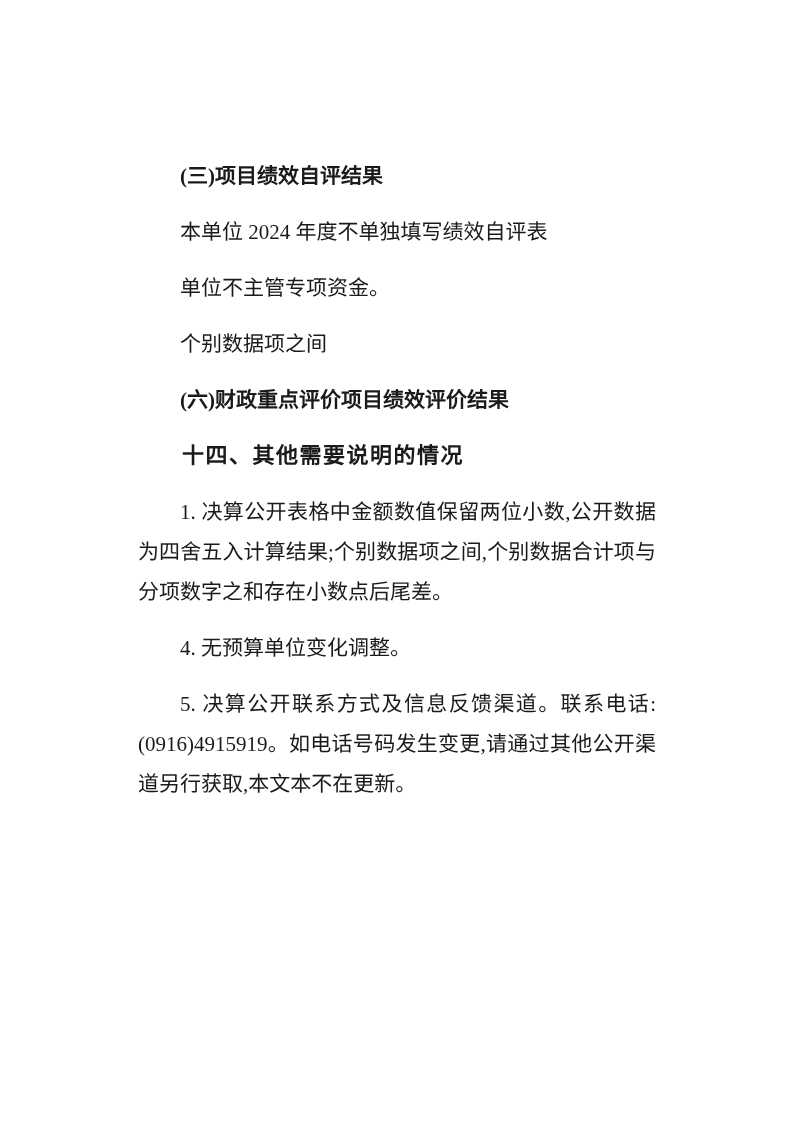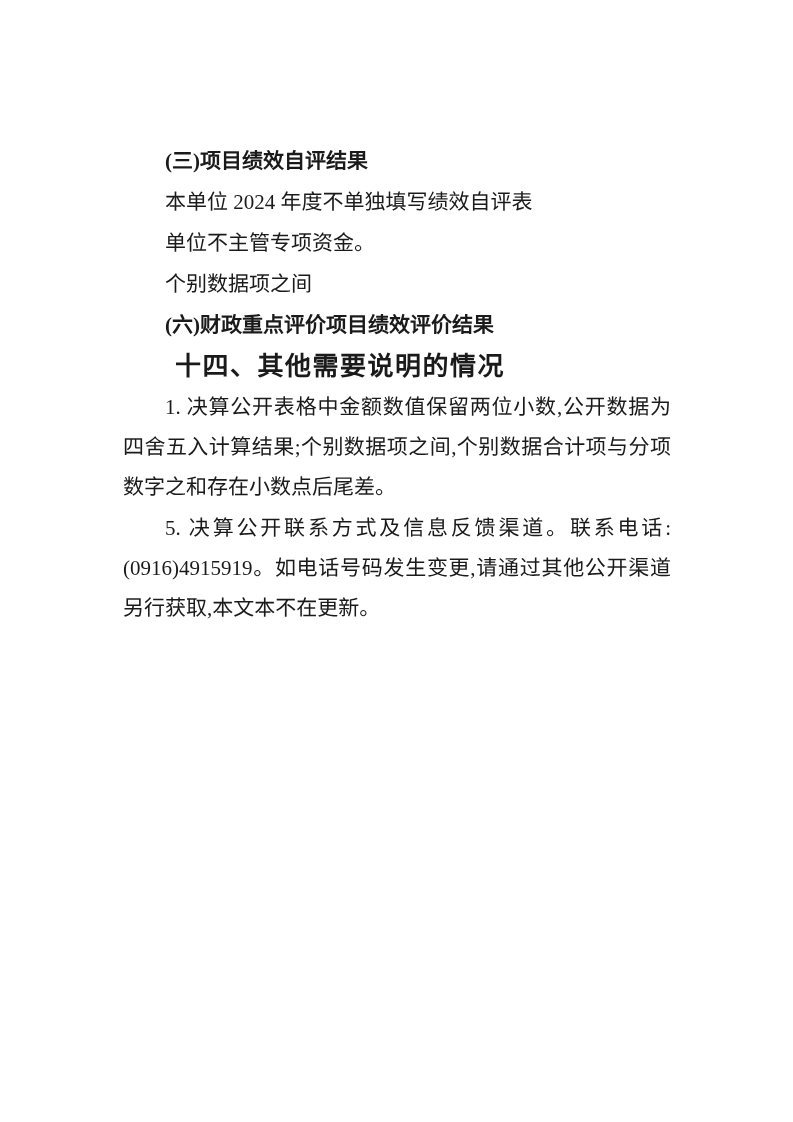--- a/index.html
+++ b/index.html
@@ -16,53 +16,54 @@
   }
 
   .content {
     position: absolute;
     top: 140px;
     left: 122px;
     width: 550px;
   }
 
   .content p {
-    margin: 1px;
+    margin: 16px;
     padding: 0;
     font-size: 21px;
     line-height: 40px;
     color: var(--text-color, #1a1a1a);
     text-align: justify;
     text-indent: 2em;
     word-break: normal;
     overflow-wrap: normal;
     font-family: "Liberation Serif", "DejaVu Serif", serif;
   }
 
   
   .content p.sub_heading {
     font-weight: bold;
   }
 
   
   .content p.section_heading {
     font-family: "Liberation Sans", "DejaVu Sans", sans-serif;
     font-weight: bold;
-    font-size: 26px;
+    font-size: 22px;
     letter-spacing: 1.5px;
   }
 </style>
 </head>
 <body>
 
 <div class="page">
   <div class="content">
 
   <p class="sub_heading">(三)项目绩效自评结果</p>
       <p class="body">本单位 2024 年度不单独填写绩效自评表</p>
       <p class="body">单位不主管专项资金。</p>
       <p class="body">个别数据项之间</p>
       <p class="sub_heading">(六)财政重点评价项目绩效评价结果</p>
       <p class="section_heading">十四、其他需要说明的情况</p>
       <p class="body">1. 决算公开表格中金额数值保留两位小数,公开数据为四舍五入计算结果;个别数据项之间,个别数据合计项与分项数字之和存在小数点后尾差。</p>
+      <p class="body">4. 无预算单位变化调整。</p>
       <p class="body">5. 决算公开联系方式及信息反馈渠道。联系电话:(0916)4915919。如电话号码发生变更,请通过其他公开渠道另行获取,本文本不在更新。</p>
     </div>
 </div>
 
 </body></html>

